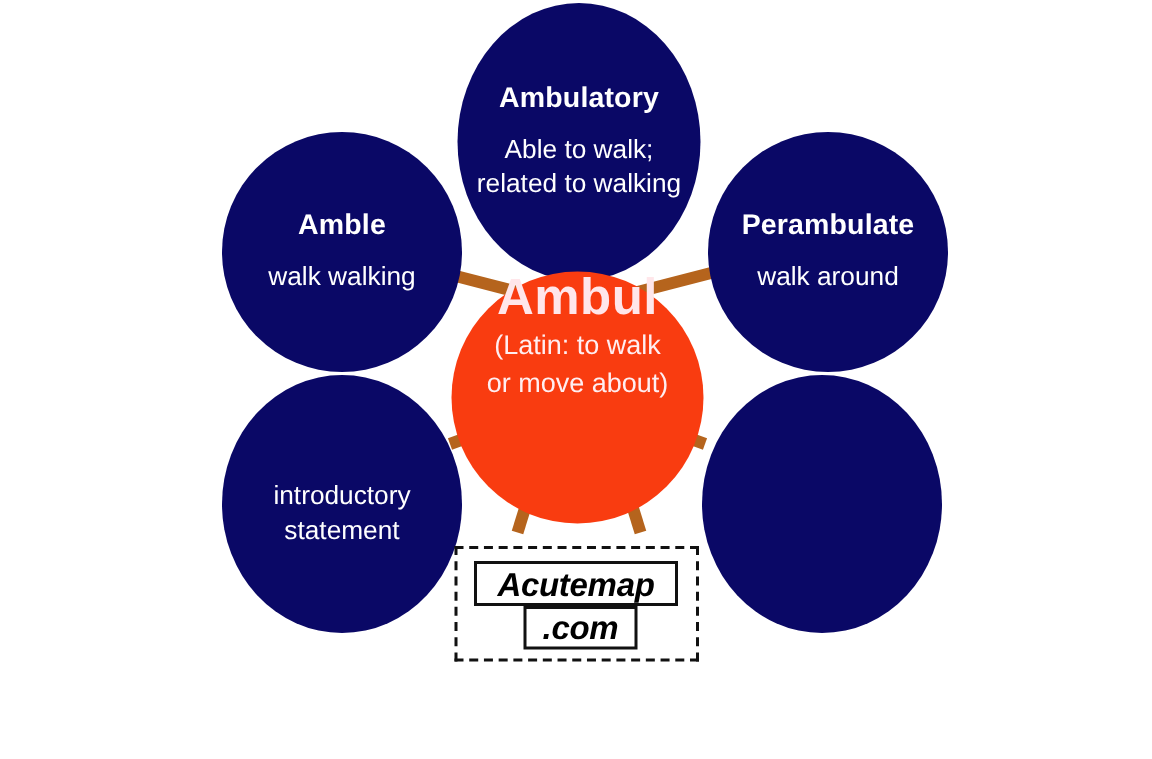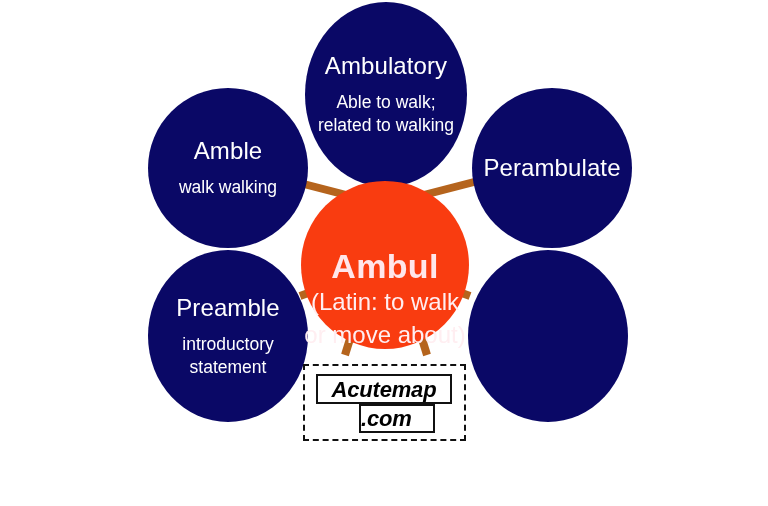--- a/index.html
+++ b/index.html
@@ -32,22 +32,22 @@
     background: #0a0866;
     display: flex;
     flex-direction: column;
     align-items: center;
     justify-content: center;
     text-align: center;
     color: #ffffff;
     box-sizing: border-box;
   }
   .node .term {
-    font-weight: normal;
-    font-size: 24px;
+    font-weight: bold;
+    font-size: 19px;
     line-height: 1.18;
     letter-spacing: 0.1px;
     white-space: nowrap;
   }
   .node .def {
     font-weight: normal;
     font-size: 17.5px;
     line-height: 1.3;
     white-space: nowrap;
   }
@@ -55,34 +55,34 @@
     margin-top: 11px;
   }
   
   #center-node {
     position: absolute;
     border-radius: 50%;
     background: #f93c10;
     display: flex;
     flex-direction: column;
     align-items: center;
-    justify-content: flex-end;
+    justify-content: flex-start;
     text-align: center;
     box-sizing: border-box;
     z-index: 4;
   }
   #center-node .root-word {
     font-weight: bold;
     font-size: 34px;
     line-height: 1.05;
     color: #ffe6ea;
     letter-spacing: 0.3px;
   }
   #center-node .root-gloss {
-    font-size: 24px;
+    font-size: 18px;
     line-height: 1.22;
     color: #ffeef1;
     margin-top: 3px;
   }
   
   #watermark {
     position: absolute;
     left: 303px;
     top: 364px;
     width: 163px;
@@ -104,31 +104,31 @@
     box-sizing: border-box;
     font-weight: bold;
     font-size: 22px;
     line-height: 27px;
     text-align: center;
     color: #000000;
     letter-spacing: -0.2px;
   }
   #watermark .wm-line2 {
     position: absolute;
-    left: 54px;
+    left: 44px;
     top: 38px;
     width: 76px;
     height: 29px;
     border: 2px solid #111111;
     background: #ffffff;
     box-sizing: border-box;
     font-weight: bold;
     font-size: 22px;
     line-height: 26px;
-    text-align: left;
+    text-align: center;
     color: #000000;
     letter-spacing: -0.2px;
   }
 </style>
 </head>
 <body>
 
 <div id="canvas">
 
   <svg class="spokes" viewBox="0 0 768 506" width="768" height="506">
@@ -157,24 +157,26 @@
 
   <div class="node" id="node-amble" style="left:148px; top:88px; width:160px; height:160px; z-index:3;text-align:right;">
     <div class="term">Amble</div>
     <div class="def-block">
       <div class="def">walk walking</div>
     </div>
   </div>
 
   <div class="node" id="node-perambulate" style="left:472px; top:88px; width:160px; height:160px; z-index:3;">
     <div class="term">Perambulate</div>
+    <div class="def-block">
+      <div class="def">walk around</div>
+    </div>
   </div>
 
   <div class="node" id="node-preamble" style="left:148px; top:250px; width:160px; height:172px; z-index:3;">
-    <div class="term">Preamble</div>
     <div class="def-block">
       <div class="def">introductory</div>
       <div class="def">statement</div>
     </div>
   </div>
 
   <div class="node" id="node-ambulance" style="left:468px; top:250px; width:160px; height:172px; z-index:3;">
   </div>
 
   <div id="center-node" style="left:301px; top:181px; width:168px; height:168px;">

